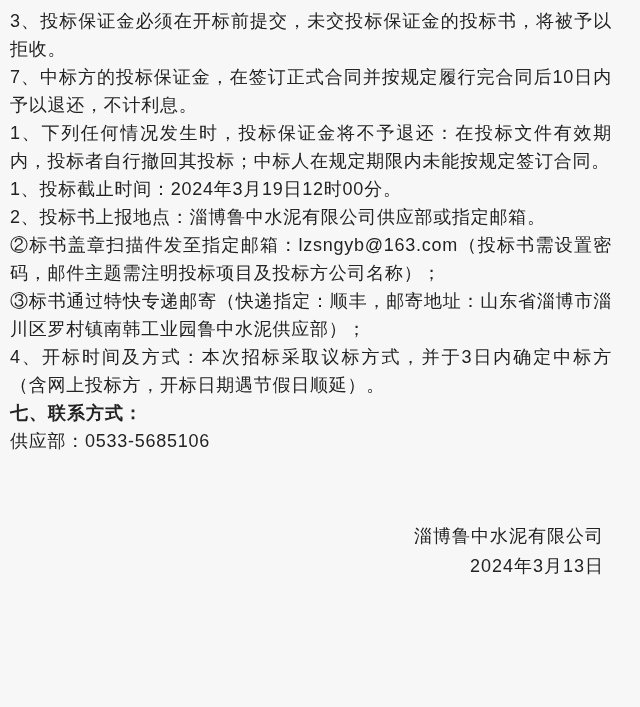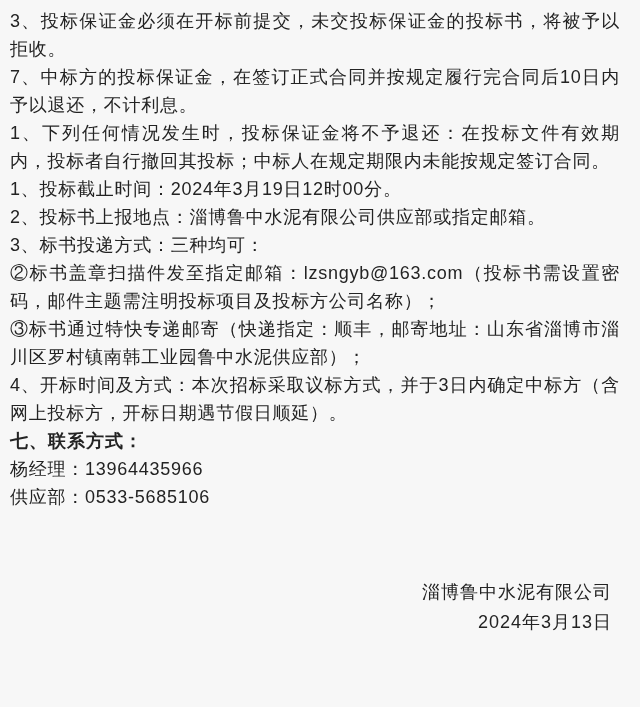--- a/index.html
+++ b/index.html
@@ -9,21 +9,21 @@
     background: #f7f7f7;
     overflow: hidden;
   }
   body {
     font-family: "Liberation Sans", sans-serif;
     color: #232323;
   }
   .doc {
     width: 640px;
     height: 614px;
-    padding: 7px 20px 0 10px;
+    padding: 7px 28px 0 10px;
   }
   .para {
     font-size: 18px;
     line-height: 28px;
     letter-spacing: 0.75px;
     text-align: justify;
     text-justify: inter-ideograph;
     word-break: break-all;
   }
   .para.bold {
@@ -45,25 +45,23 @@
 </head>
 <body>
 
 <div class="doc">
   <div>
       <p class="para">3、投标保证金必须在开标前提交，未交投标保证金的投标书，将被予以拒收。</p>
       <p class="para">7、中标方的投标保证金，在签订正式合同并按规定履行完合同后10日内予以退还，不计利息。</p>
       <p class="para">1、下列任何情况发生时，投标保证金将不予退还：在投标文件有效期内，投标者自行撤回其投标；中标人在规定期限内未能按规定签订合同。</p>
       <p class="para">1、投标截止时间：2024年3月19日12时00分。</p>
       <p class="para">2、投标书上报地点：淄博鲁中水泥有限公司供应部或指定邮箱。</p>
-      <p class="para">3、标书投递方式：三种均可：</p>
       <p class="para">②标书盖章扫描件发至指定邮箱：lzsngyb@163.com（投标书需设置密码，邮件主题需注明投标项目及投标方公司名称）；</p>
       <p class="para">③标书通过特快专递邮寄（快递指定：顺丰，邮寄地址：山东省淄博市淄川区罗村镇南韩工业园鲁中水泥供应部）；</p>
       <p class="para">4、开标时间及方式：本次招标采取议标方式，并于3日内确定中标方（含网上投标方，开标日期遇节假日顺延）。</p>
       <p class="para bold">七、联系方式：</p>
-      <p class="para">杨经理：13964435966</p>
       <p class="para">供应部：0533-5685106</p>
     </div>
   <div class="signature">
     <div class="sig-line">淄博鲁中水泥有限公司</div>
     <div class="sig-line">2024年3月13日</div>
   </div>
 </div>
 
 </body></html>

